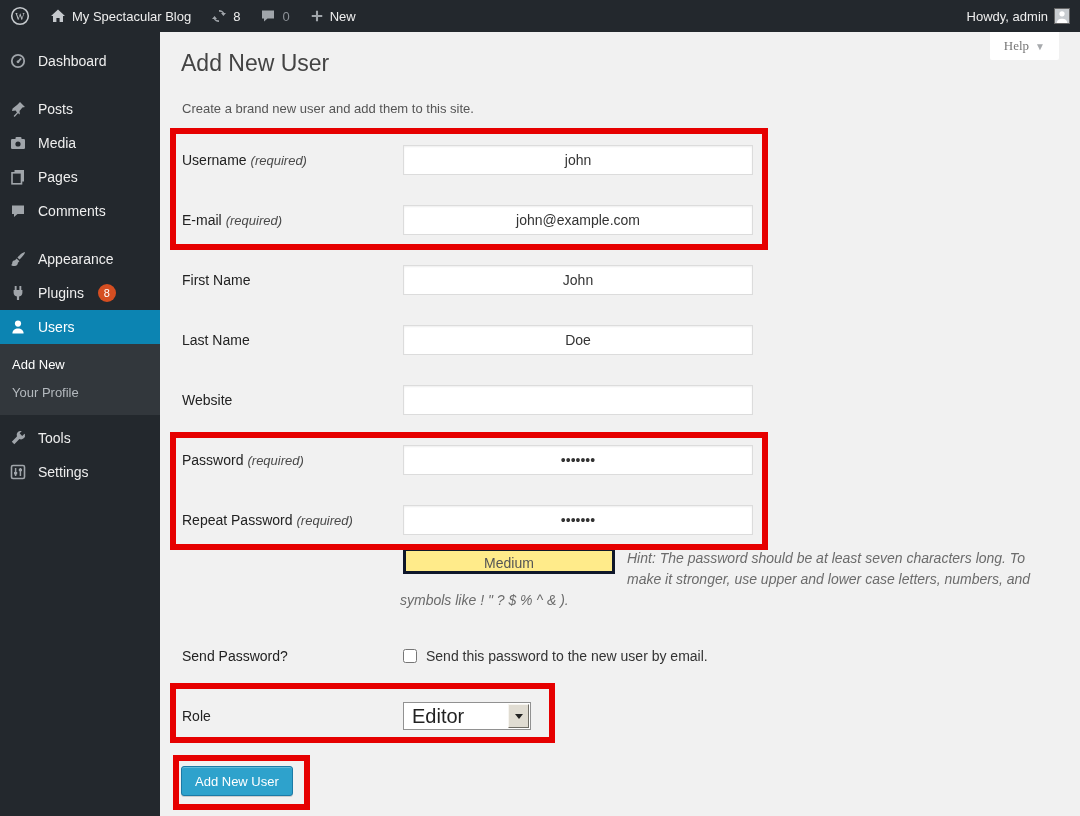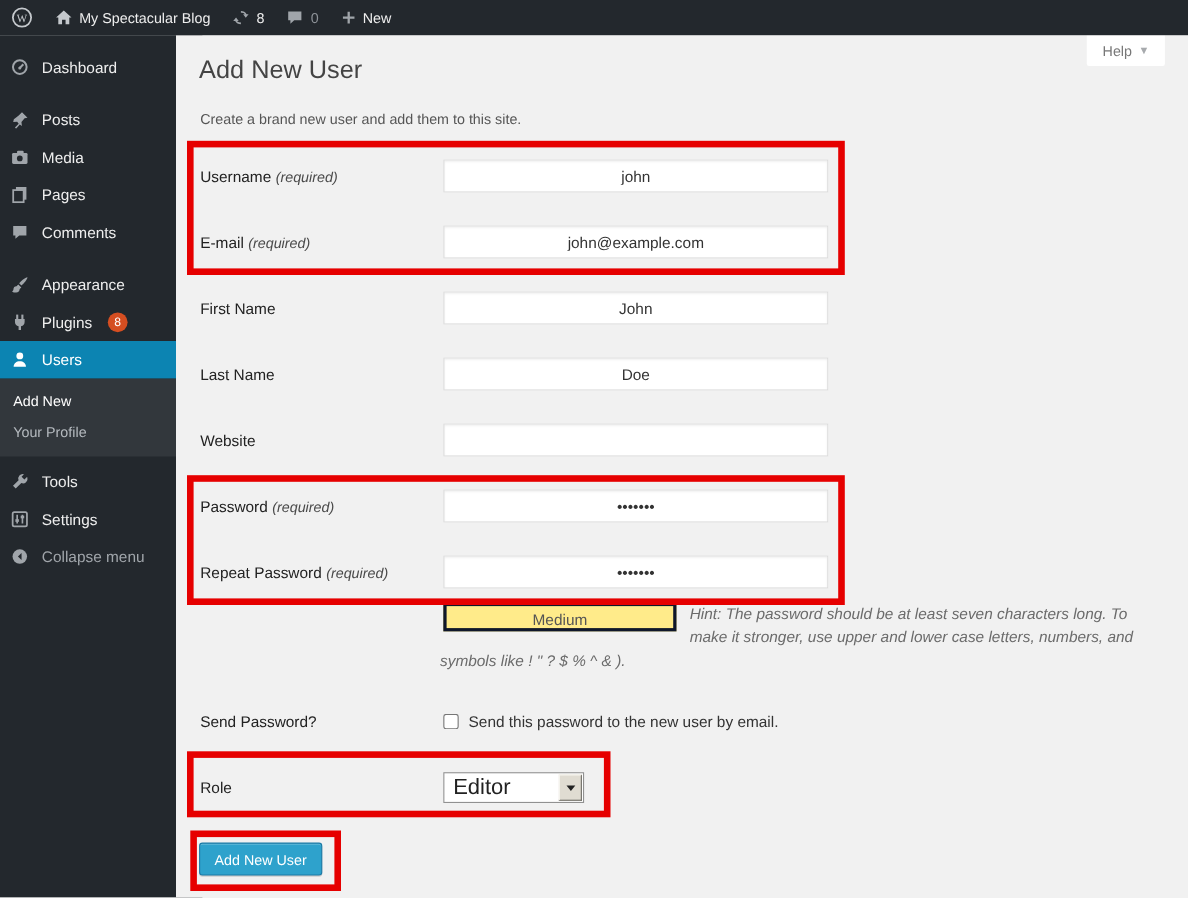--- a/index.html
+++ b/index.html
@@ -31,21 +31,21 @@
   .badge { background:#d54e21; color:#fff; border-radius:50%; min-width:18px; height:18px;
     line-height:18px; text-align:center; font-size:11px; padding:0 2px; margin-left:4px; }
   .submenu { list-style:none; background:#32373c; padding:7px 0 8px; }
   .submenu li { height:28px; line-height:28px; padding-left:12px; font-size:13px; color:#b4b9be; cursor:pointer; }
   .submenu li.current { color:#fff; }
 
   
   #content { position:absolute; top:32px; left:160px; width:920px; height:784px; background:#f1f1f1; }
   #help-tab { position:absolute; top:0; right:21px; height:28px; background:#fff; color:#777;
     font-size:13px; display:flex; align-items:center; gap:6px; padding:0 14px; cursor:pointer;
-    border-bottom-left-radius:2px; border-bottom-right-radius:2px; }
+    border-bottom-left-radius:2px; border-bottom-right-radius:2px;font-family:Liberation Serif, serif; }
   #help-tab .caret { font-size:10px; color:#a7aaad; }
   #page-title { position:absolute; left:21px; top:18px; font-size:23px; font-weight:400; color:#444; }
   #page-subtitle { position:absolute; left:22px; top:69px; font-size:13px; color:#555; }
 
   .frow { position:absolute; left:0; width:924px; height:30px; }
   .flabel { position:absolute; left:22px; line-height:30px; font-size:14px; color:#222; }
   .freq { font-style:italic; font-size:13px; color:#4a4a4a; margin-left:4px; }
   .finput { position:absolute; left:243px; top:0; width:350px; height:30px; background:#fff;
     border:1px solid #dcdcdc; box-shadow:inset 0 1px 2px rgba(0,0,0,.07); font-size:14px;
     color:#333; padding:0 8px; font-family:"Liberation Sans", sans-serif;text-align:center; }
@@ -118,20 +118,32 @@
     <span class="ab-count-dim">0</span>
   </span>
   <span class="ab-item">
     <span class="ab-icon">
       <svg width="14" height="14" viewBox="0 0 16 16" fill="#a0a5aa">
           <path d="M6.8 2h2.4v4.8H14v2.4H9.2V14H6.8V9.2H2V6.8h4.8z"></path>
         </svg>
     </span>
     <span>New</span>
   </span>
+  <span class="ab-right">
+    <span class="ab-item">
+      <span>Howdy, admin</span>
+      <span class="avatar">
+        <svg width="14" height="14" viewBox="0 0 16 16">
+            <rect width="16" height="16" fill="#c8ccd0"></rect>
+            <circle cx="8" cy="5.5" r="3" fill="#fff"></circle>
+            <path d="M2 16c0-3.4 2.7-5 6-5s6 1.6 6 5z" fill="#fff"></path>
+          </svg>
+      </span>
+    </span>
+  </span>
 </div>
 
 <div id="sidebar">
   <ul class="menu">
     <li class="menu-item">
       <span class="mi-icon">
         <svg width="16" height="16" viewBox="0 0 16 16">
             <circle cx="8" cy="8" r="6.2" fill="none" stroke="currentColor" stroke-width="1.8"></circle>
             <path d="M8 8.8 11.2 5.4" stroke="currentColor" stroke-width="1.8" fill="none"></path>
             <circle cx="8" cy="8.8" r="1.4" fill="currentColor"></circle>
@@ -223,29 +235,20 @@
       <span class="mi-icon">
         <svg width="16" height="16" viewBox="0 0 16 16">
             <rect x="1.5" y="1.5" width="13" height="13" rx="1.5" fill="none" stroke="currentColor" stroke-width="1.6"></rect>
             <path d="M5.6 4v8M10.4 4v8" stroke="currentColor" stroke-width="1.5"></path>
             <rect x="4" y="8" width="3.2" height="2.4" fill="currentColor"></rect>
             <rect x="8.8" y="4.8" width="3.2" height="2.4" fill="currentColor"></rect>
           </svg>
       </span>
       <span>Settings</span>
     </li>
-    <li class="menu-item dim">
-      <span class="mi-icon">
-        <svg width="16" height="16" viewBox="0 0 16 16">
-            <circle cx="8" cy="8" r="6.6" fill="currentColor"></circle>
-            <path d="M9.6 4.8 6.3 8l3.3 3.2z" fill="#23282d"></path>
-          </svg>
-      </span>
-      <span>Collapse menu</span>
-    </li>
   </ul>
 </div>
 
 <div id="content">
   <div id="help-tab">
     <span>Help</span>
     <span class="caret">▼</span>
   </div>
 
   <h1 id="page-title">Add New User</h1>

